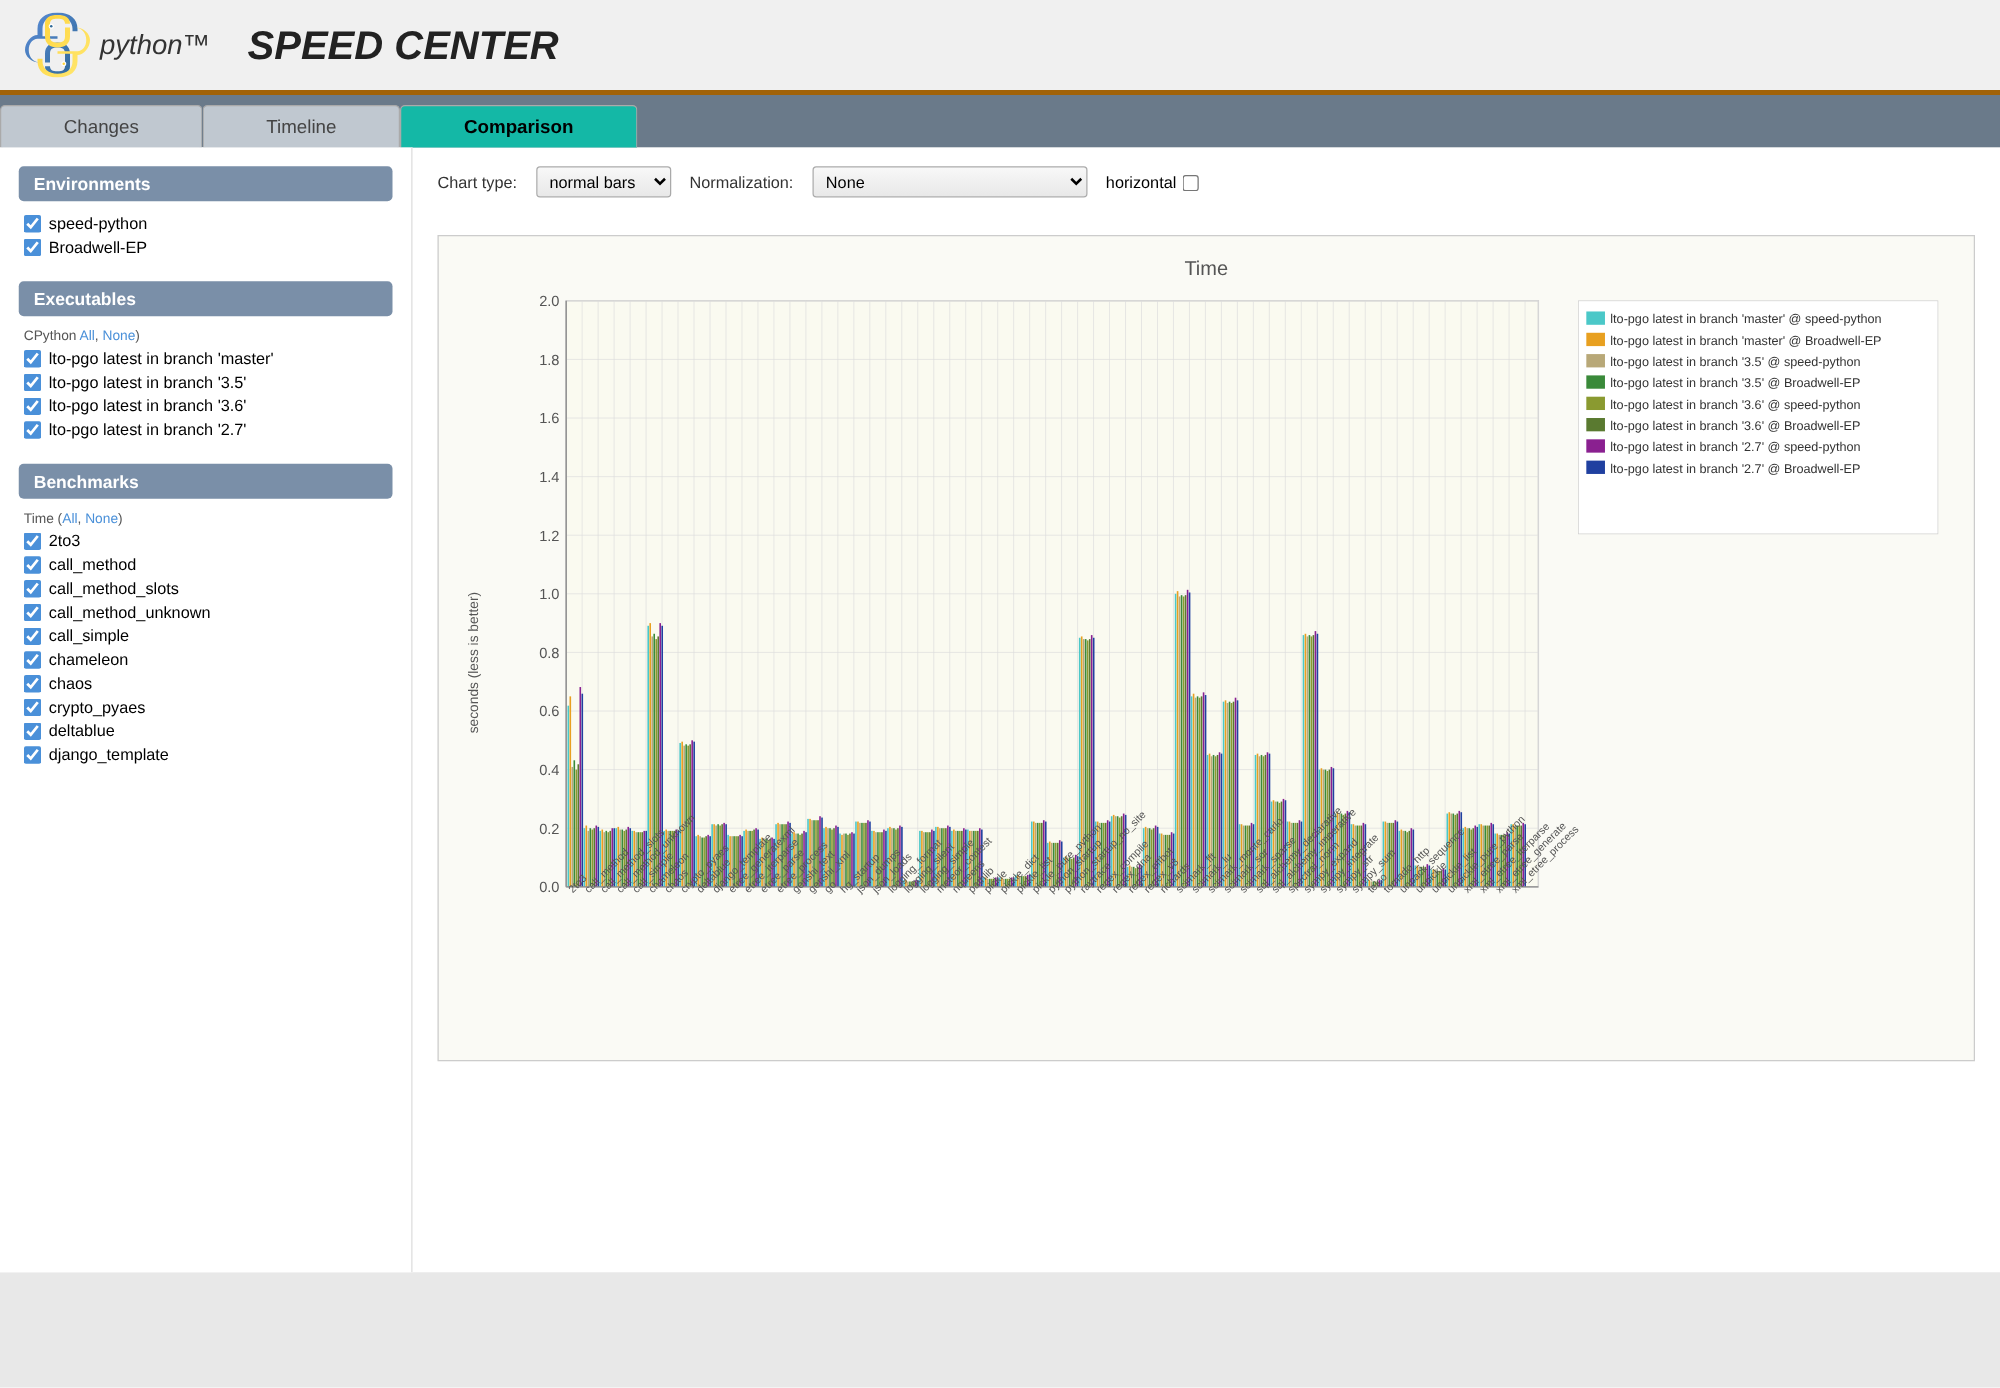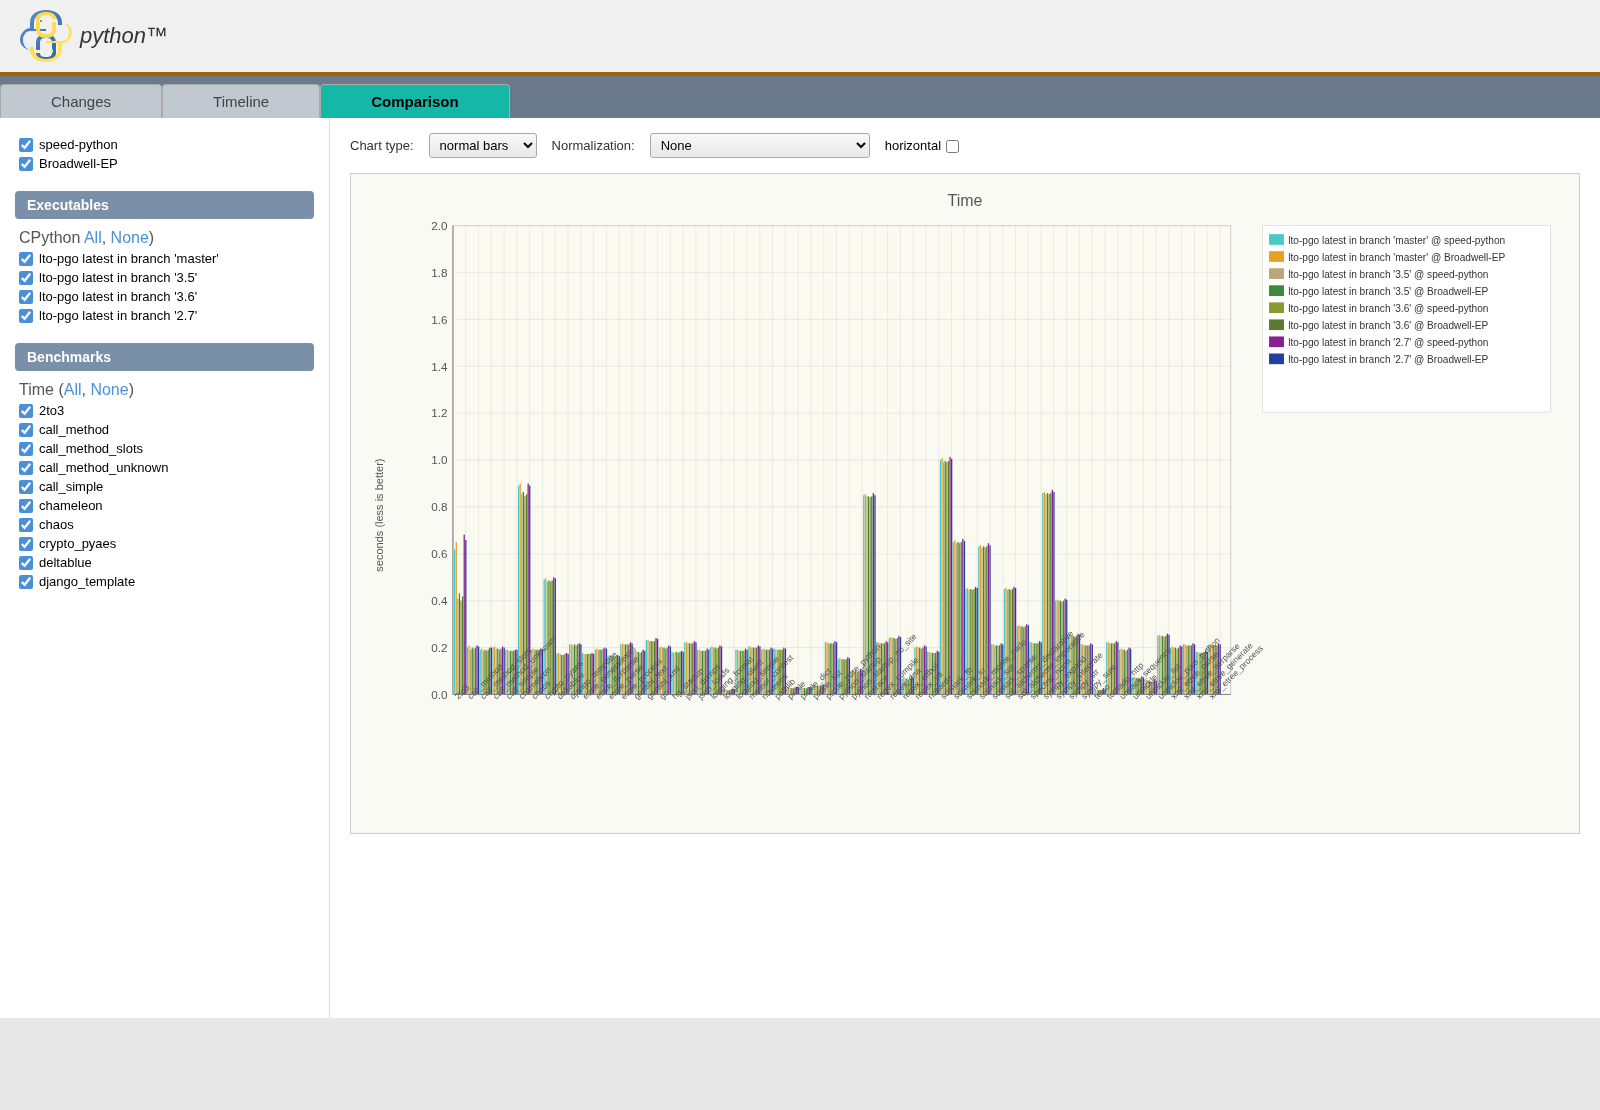--- a/index.html
+++ b/index.html
@@ -88,41 +88,41 @@
       gap: 6px;
       margin: 4px 0 4px 4px;
       font-size: 13px;
     }
     .checkbox-item input[type=checkbox] {
       accent-color: #4a90d9;
       width: 14px;
       height: 14px;
     }
     .sub-label {
-      font-size: 16px;
+      font-size: 11px;
       color: #555;
       margin: 6px 0 4px 4px;
     }
     .sub-label a {
       color: #4a90d9;
       text-decoration: none;
     }
 
     
     #content {
       flex: 1;
       padding: 15px 20px;
     }
 
     
     #chart-controls {
       display: flex;
       align-items: center;
       gap: 15px;
-      margin-bottom: 15px;
+      margin-bottom: 30px;
       flex-wrap: wrap;
     }
     #chart-controls label {
       font-size: 13px;
       color: #333;
     }
     #chart-controls select {
       padding: 3px 6px;
       border: 1px solid #aaa;
       border-radius: 3px;
@@ -195,33 +195,35 @@
       <path d="M26,49 C34,49 38,45 38,39 L38,33 L26,33 L26,31 L42,31 C46,31 49,27 49,22 C49,16 45,12 40,12 L36,12 L36,19 C36,25 32,28 26,28 C20,28 16,25 16,19 L16,9 C16,4 20,2 26,2 C32,2 36,4 36,9 L32,9 C32,6 30,5 26,5 C22,5 20,6 20,9 L20,19 C20,23 22,24 26,24 C30,24 32,23 32,19 L32,12 L40,12 C47,12 52,17 52,22 C52,28 47,34 42,34 L42,39 C42,47 36,52 26,52 C16,52 10,47 10,39 L10,37 L14,37 L14,39 C14,45 19,49 26,49 Z" fill="url(#yellowGrad)"></path>
 
       <circle cx="21" cy="11" r="2" fill="white"></circle>
       <circle cx="21" cy="11" r="1" fill="#306998"></circle>
 
       <circle cx="31" cy="41" r="2" fill="white"></circle>
       <circle cx="31" cy="41" r="1" fill="#ffd43b"></circle>
     </svg>
     <span style="font-size:22px;font-style:italic;color:#333;">python™</span>
   </div>
+  <span id="site-title">SPEED CENTER</span>
 </div>
 
 <div id="nav-tabs">
   <div class="nav-tab">Changes</div>
   <div class="nav-tab">Timeline</div>
   <div class="nav-tab active">Comparison</div>
 </div>
 
 <div id="main">
 
   <div id="sidebar">
 
     <div class="section-block">
+      <div class="section-header">Environments</div>
       <div class="checkbox-item">
         <input type="checkbox" checked="" style="">
         <span>speed-python</span>
       </div>
       <div class="checkbox-item">
         <input type="checkbox" checked="" style="">
         <span>Broadwell-EP</span>
       </div>
     </div>
 

